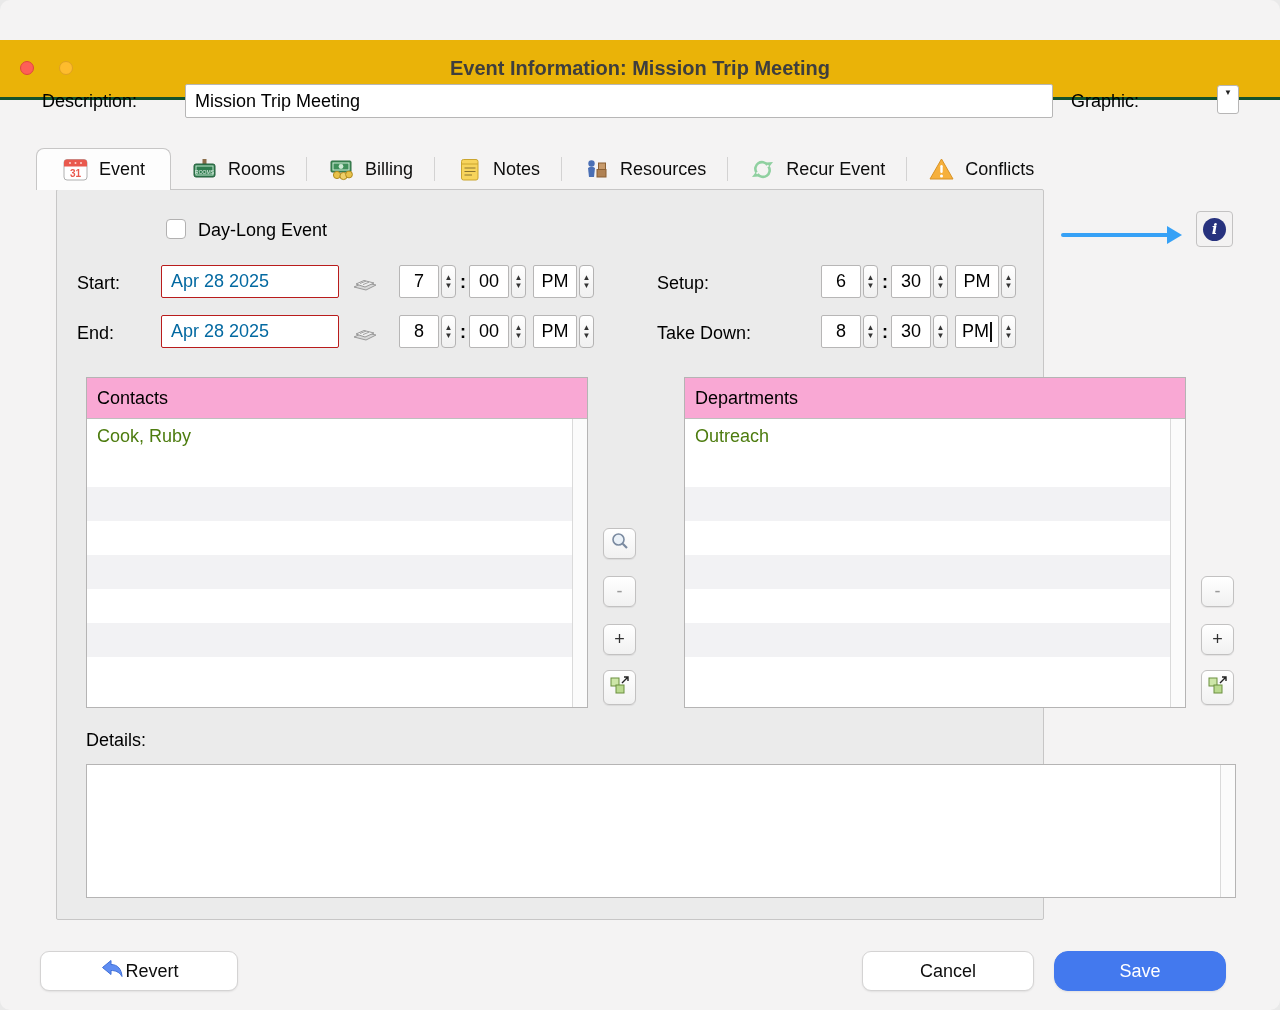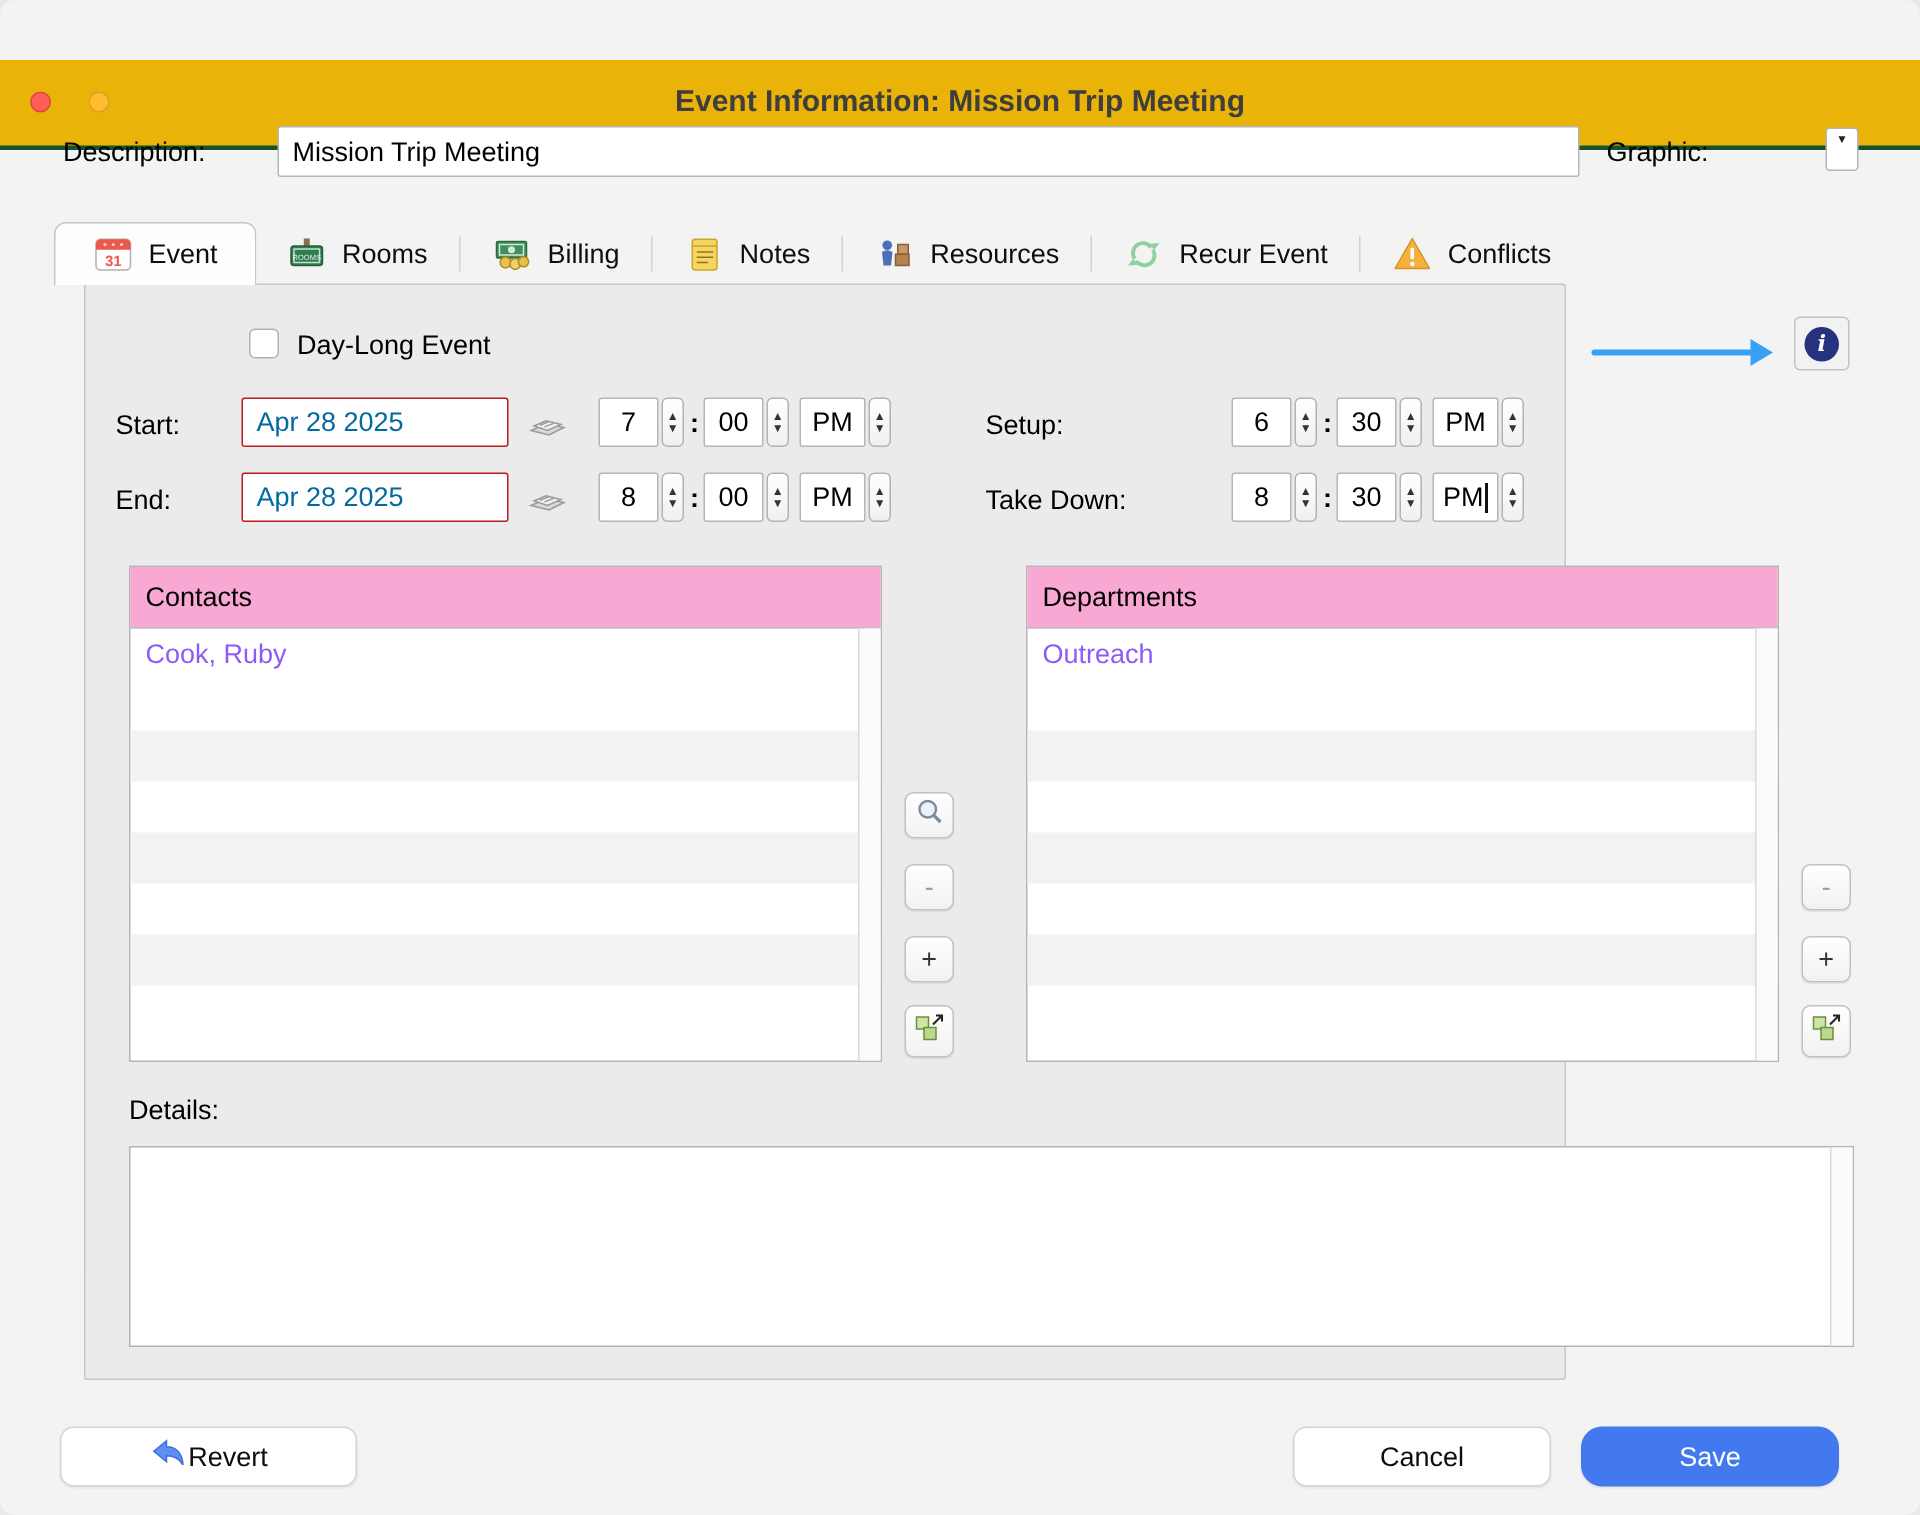--- a/index.html
+++ b/index.html
@@ -45,21 +45,21 @@
   .tfield.wide{width:44px;}
   .stepper{position:absolute;width:15px;height:33px;background:linear-gradient(#ffffff,#f0f0f0);border:1px solid #b4b3b3;border-radius:4px;display:flex;flex-direction:column;align-items:center;justify-content:center;gap:1px;}
   .stepper span{font-size:8px;line-height:7px;color:#333;}
   .colon{position:absolute;font-size:18px;font-weight:bold;color:#000;}
   .caret{display:inline-block;width:2px;height:20px;background:#111;vertical-align:middle;margin-left:1px;}
   .pickicon{position:absolute;width:28px;height:24px;}
 
   
   .listbox{position:absolute;width:502px;height:331px;background:#fff;border:1px solid #b5b4b4;}
   .listhead{height:41px;background:#f9a8d4;border-bottom:1px solid #bfbebe;font-size:18px;line-height:40px;padding-left:10px;color:#000;}
-  .listrow{height:34px;font-size:18px;line-height:34px;padding-left:10px;color:#8b5cf6;}
+  .listrow{height:34px;font-size:18px;line-height:34px;padding-left:10px;color:#4d7c0f;}
   .listrow.alt{background:#f2f2f4;}
   .track{position:absolute;top:41px;right:0;bottom:0;width:15px;background:#fbfbfb;border-left:1px solid #dadada;}
   .track.full{top:0;}
 
   
   .sbtn{position:absolute;width:33px;height:31px;background:linear-gradient(#ffffff,#f1f1f1);border:1px solid #c2c1c1;border-radius:6px;box-shadow:0 1px 1px rgba(0,0,0,.07);display:flex;align-items:center;justify-content:center;font-size:18px;color:#333;}
   .sbtn.dim{color:#9a9a9a;}
   .sbtn.tall{height:35px;}
 
   

